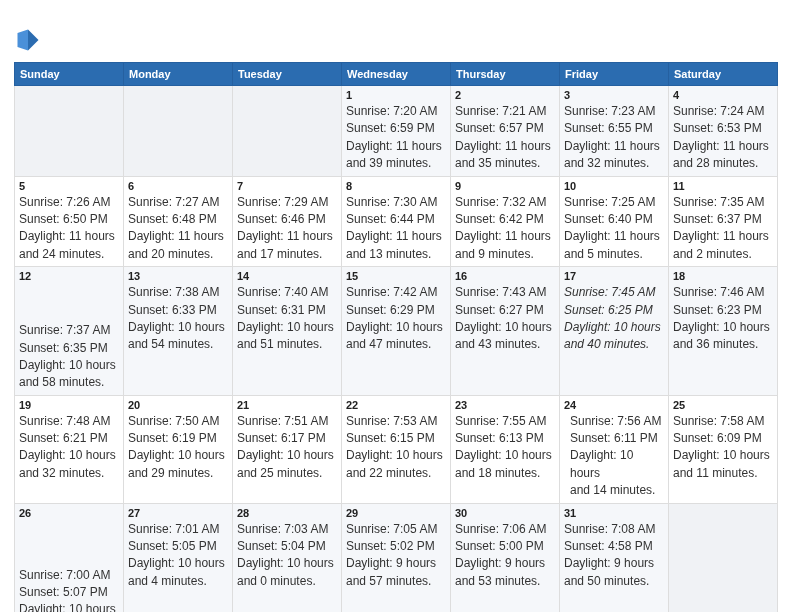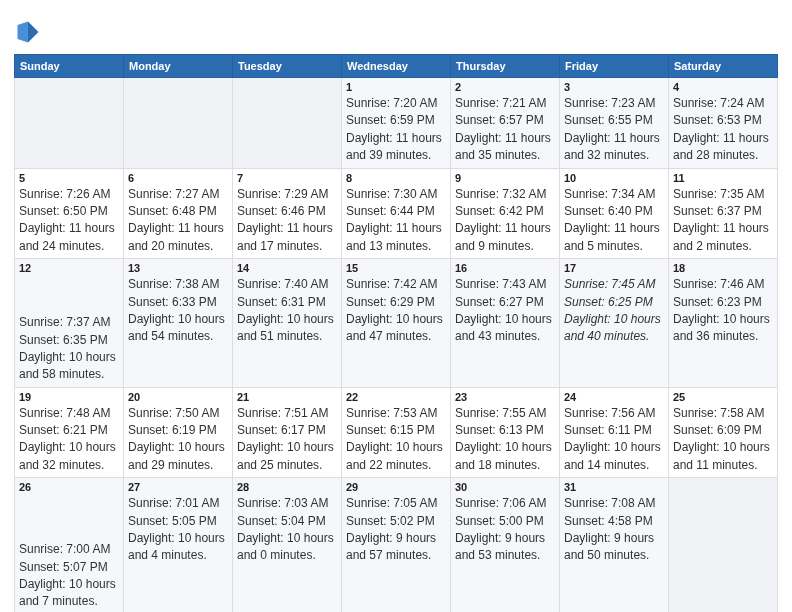--- a/index.html
+++ b/index.html
@@ -7,21 +7,21 @@
       font-family: Arial, sans-serif;
       background: #fff;
       width: 792px;
       height: 612px;
       overflow: hidden;
     }
     .page {
       width: 792px;
       height: 612px;
       background: #fff;
-      padding: 18px 14px 10px 14px;
+      padding: 26px 14px 10px 14px;
     }
     .header {
       display: flex;
       justify-content: space-between;
       align-items: flex-start;
       margin-bottom: 8px;
     }
     .logo {
       display: flex;
       align-items: center;
@@ -194,21 +194,21 @@
           </td>
           <td>
             <span class="day-num">9</span>
             <div class="day-info" style="white-space: pre-line;">Sunrise: 7:32 AM
 Sunset: 6:42 PM
 Daylight: 11 hours
 and 9 minutes.</div>
           </td>
           <td>
             <span class="day-num">10</span>
-            <div class="day-info" style="white-space: pre-line;">Sunrise: 7:34 AM
+            <div class="day-info" style="white-space: pre-line;">Sunrise: 7:25 AM
 Sunset: 6:40 PM
 Daylight: 11 hours
 and 5 minutes.</div>
           </td>
           <td>
             <span class="day-num">11</span>
             <div class="day-info" style="white-space: pre-line;">Sunrise: 7:35 AM
 Sunset: 6:37 PM
 Daylight: 11 hours
 and 2 minutes.</div>
@@ -296,21 +296,21 @@
           </td>
           <td>
             <span class="day-num">23</span>
             <div class="day-info" style="white-space: pre-line;">Sunrise: 7:55 AM
 Sunset: 6:13 PM
 Daylight: 10 hours
 and 18 minutes.</div>
           </td>
           <td>
             <span class="day-num">24</span>
-            <div class="day-info" style="white-space: pre-line;">Sunrise: 7:56 AM
+            <div class="day-info" style="white-space: pre-line; margin-left: 6px;">Sunrise: 7:56 AM
 Sunset: 6:11 PM
 Daylight: 10 hours
 and 14 minutes.</div>
           </td>
           <td>
             <span class="day-num">25</span>
             <div class="day-info" style="white-space: pre-line;">Sunrise: 7:58 AM
 Sunset: 6:09 PM
 Daylight: 10 hours
 and 11 minutes.</div>

